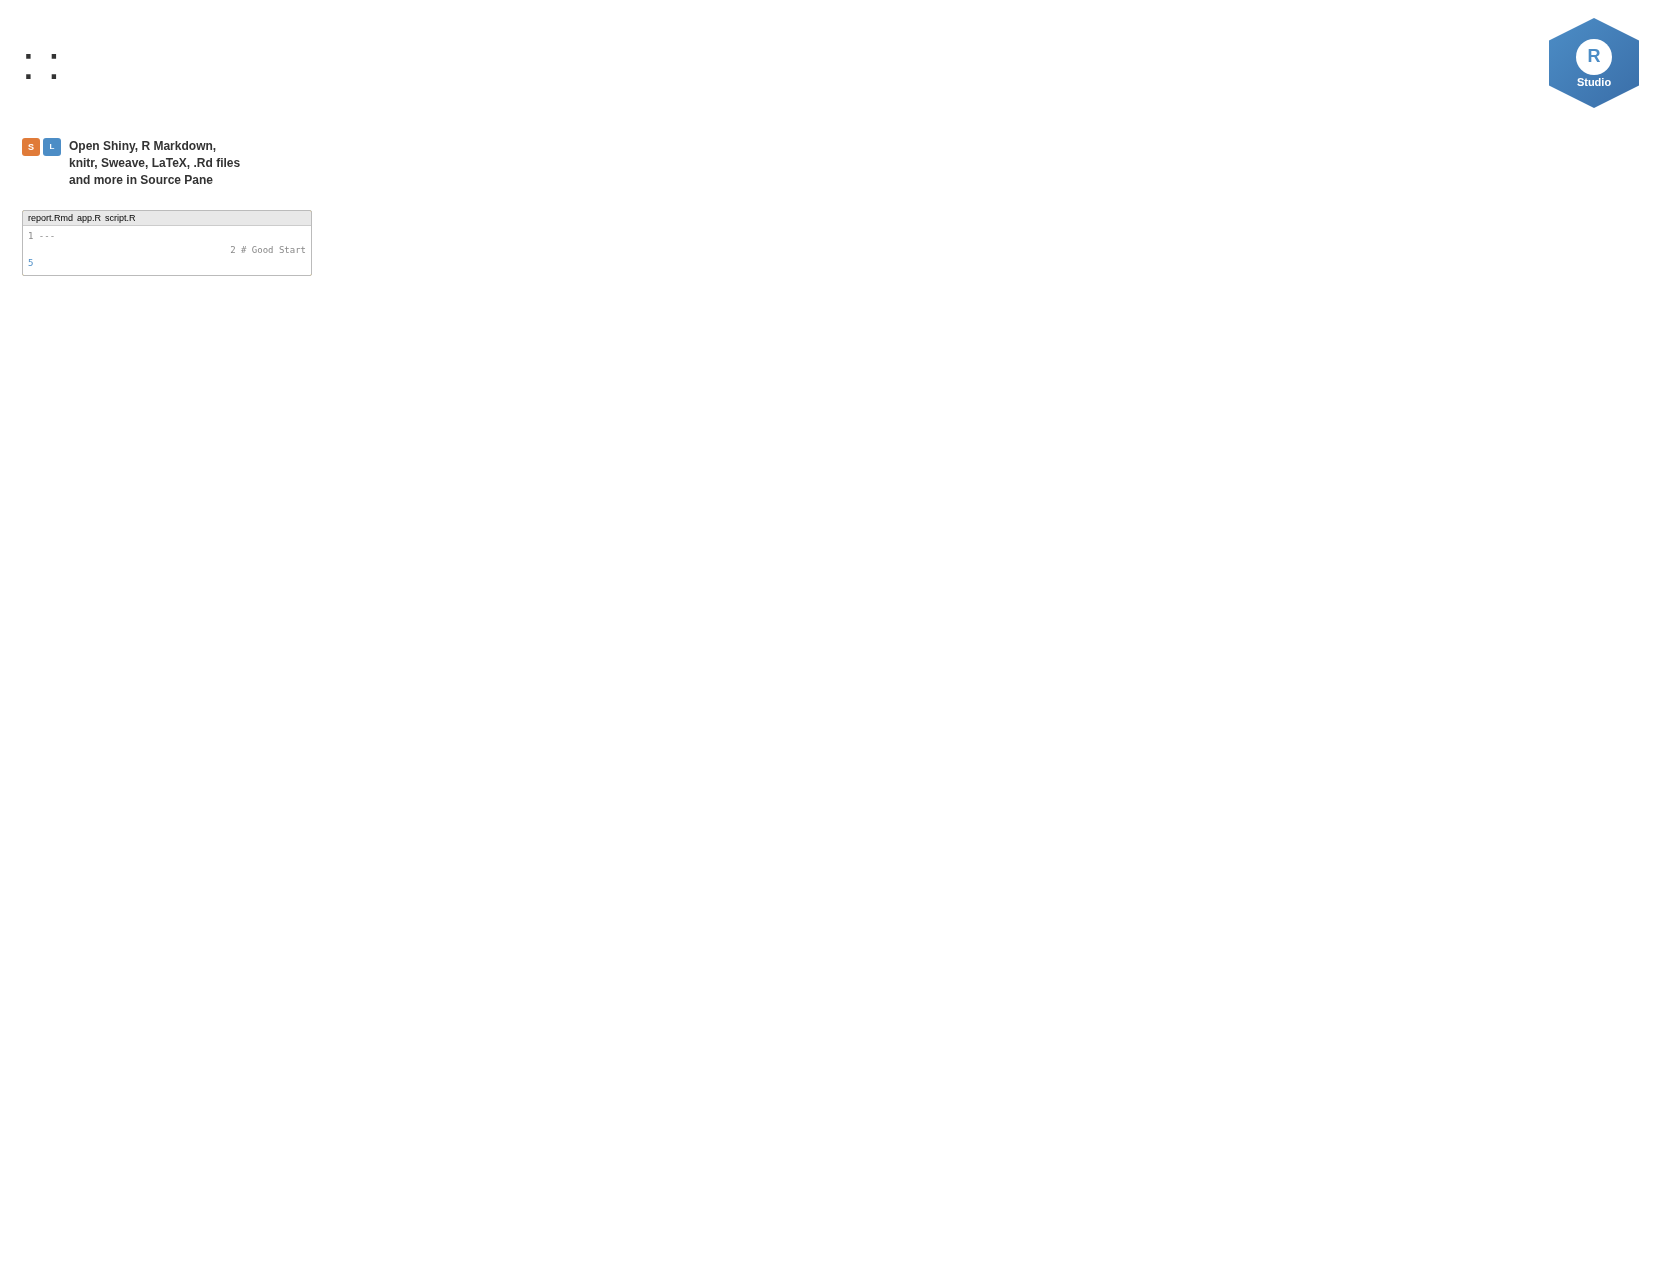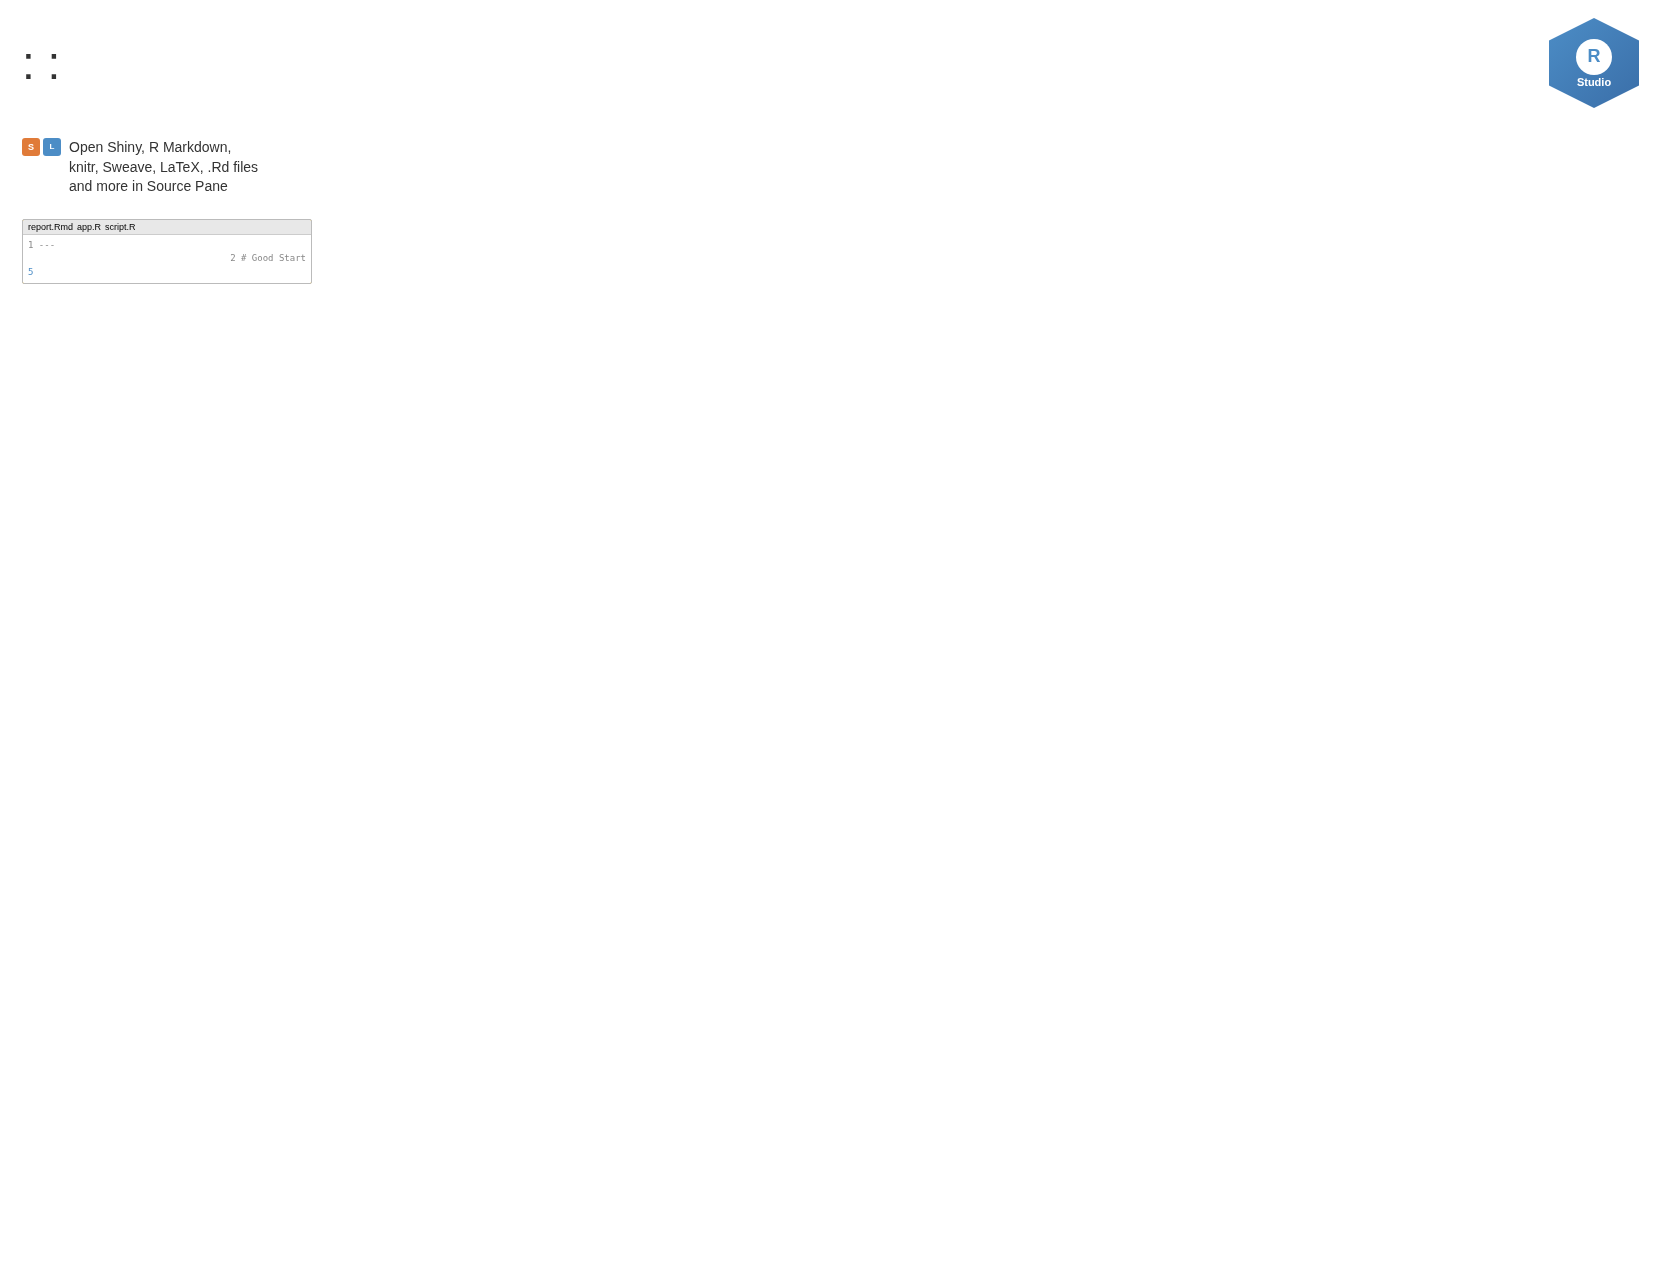--- a/index.html
+++ b/index.html
@@ -99,21 +99,21 @@
   <div class="main-grid">
 
     <div class="col">
       <div class="section-title"></div>
 
       <div style="display:flex;align-items:flex-start;gap:8px;font-size:10px;">
         <div style="display:flex;gap:3px;">
           <span class="icon-shiny">S</span>
           <span class="icon-latex">L</span>
         </div>
-        <div style="font-size:14px;color:#333;line-height:1.4;">
+        <div style="font-size:12px;color:#333;line-height:1.4;font-weight:bold;">
           Open Shiny, R Markdown,<br>knitr, Sweave, LaTeX, .Rd files<br>and more in Source Pane
         </div>
       </div>
 
       <div style="font-size:9.5px;color:#333;line-height:1.4;margin-top:2px;">
         <div class="five-col" style="margin-bottom:4px;">
           <div class="mini-label"></div>
           <div class="mini-label"></div>
           <div class="mini-label"></div>
           <div class="mini-label"></div>

